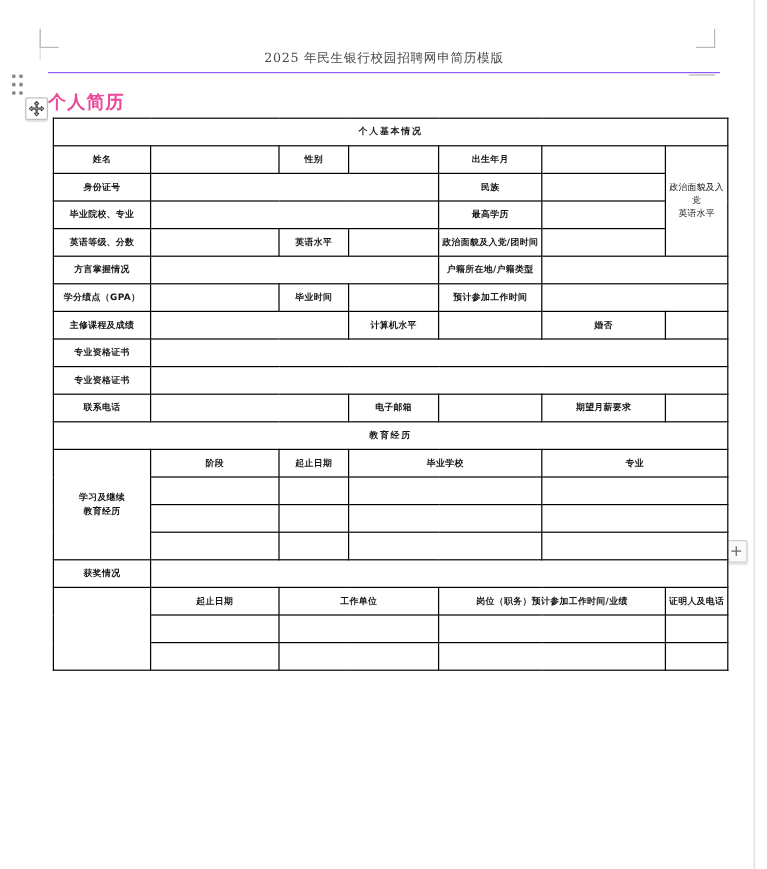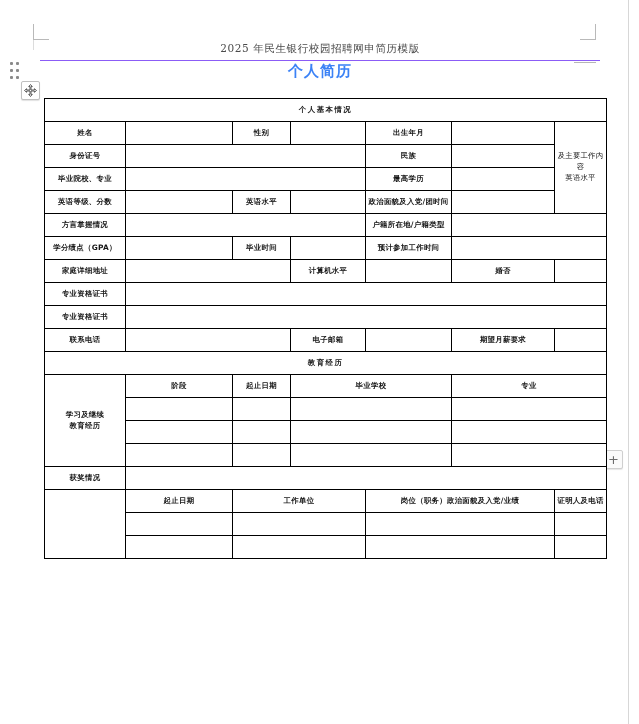--- a/index.html
+++ b/index.html
@@ -61,25 +61,25 @@
   }
   .doc-header .hdr-line {
     font-size: 10.5px;
     color: #4a4a4a;
     letter-spacing: 0.6px;
     padding-bottom: 4px;
     border-bottom: 1px solid #8b5cf6;
     font-family: "DejaVu Serif", "Liberation Serif", serif;
   }
   .doc-title {
-    position: absolute; left: 40px; top: 62px; width: 560px;
-    text-align: center;
+    position: absolute; left: 40px; top: 76px; width: 560px;
+    text-align: left;
     font-size: 15px;
     font-weight: bold;
-    color: #3b82f6;
+    color: #ec4899;
     letter-spacing: 1px;
   }
 
   
   table.resume {
     position: absolute;
     left: 44px;
     top: 98px;
     width: 562px;
     border-collapse: collapse;
@@ -188,21 +188,21 @@
       </tr>
 
       <tr>
         <td class="lbl">姓名</td>
         <td class="blank"></td>
         <td class="lbl-c">性别</td>
         <td class="blank"></td>
         <td class="lbl-c">出生年月</td>
         <td class="blank"></td>
         <td class="photo-note" rowspan="4">
-          <div>及主要工作内容</div>
+          <div>政治面貌及入党</div>
           <div>英语水平</div>
         </td>
       </tr>
 
       <tr>
         <td class="lbl">身份证号</td>
         <td class="blank" colspan="3"></td>
         <td class="lbl-c">民族</td>
         <td class="blank"></td>
       </tr>
@@ -233,21 +233,21 @@
       <tr>
         <td class="lbl">学分绩点（GPA）</td>
         <td class="blank"></td>
         <td class="lbl-c">毕业时间</td>
         <td class="blank"></td>
         <td class="lbl-c">预计参加工作时间</td>
         <td class="blank" colspan="2"></td>
       </tr>
 
       <tr>
-        <td class="lbl tall-37">家庭详细地址</td>
+        <td class="lbl tall-37">主修课程及成绩</td>
         <td class="blank tall-37" colspan="2"></td>
         <td class="lbl-c tall-37">计算机水平</td>
         <td class="blank tall-37"></td>
         <td class="lbl-c tall-37">婚否</td>
         <td class="blank tall-37"></td>
       </tr>
 
       <tr>
         <td class="lbl">专业资格证书</td>
         <td class="blank" colspan="6"></td>
@@ -303,21 +303,21 @@
 
       <tr>
         <td class="lbl-c tall-105">获奖情况</td>
         <td class="blank tall-105" colspan="6"></td>
       </tr>
 
       <tr>
         <td rowspan="3" class="blank"></td>
         <td class="colhead">起止日期</td>
         <td class="colhead" colspan="2">工作单位</td>
-        <td class="colhead" colspan="2">岗位（职务）政治面貌及入党/业绩</td>
+        <td class="colhead" colspan="2">岗位（职务）预计参加工作时间/业绩</td>
         <td class="colhead">证明人及电话</td>
       </tr>
 
       <tr>
         <td class="blank tall-44"></td>
         <td class="blank tall-44" colspan="2"></td>
         <td class="blank tall-44" colspan="2"></td>
         <td class="blank tall-44"></td>
       </tr>
       <tr>

